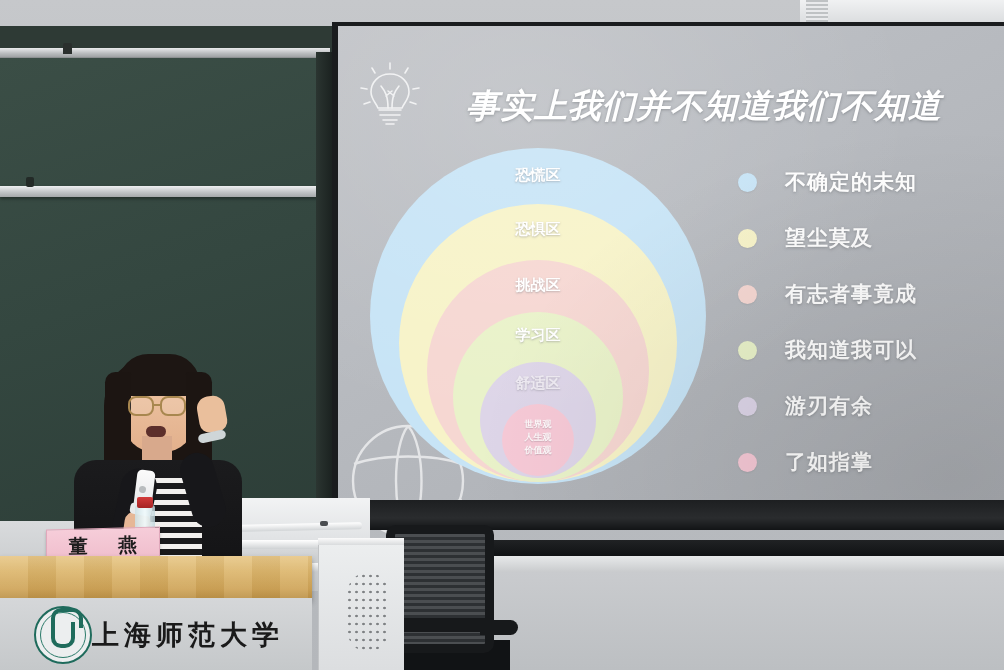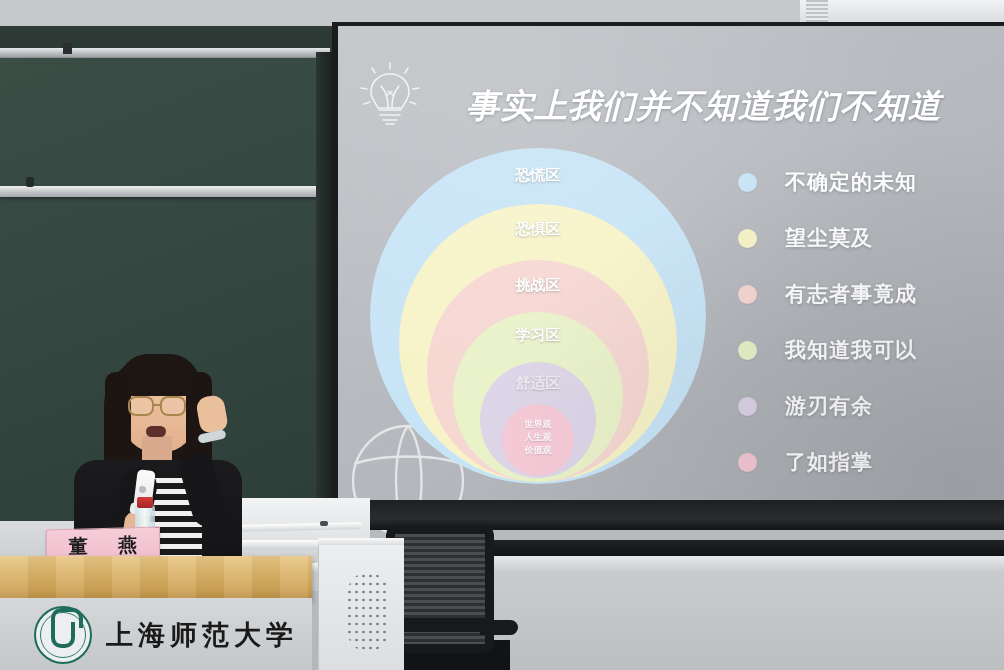--- a/index.html
+++ b/index.html
@@ -117,21 +117,21 @@
   .snu-seal { width:58px; height:58px; border-radius:50%;
         border:2px solid #1f6b5c; background:#eceeef; position:relative;
         flex:0 0 58px; }
   .snu-seal::before { content:""; position:absolute; left:4px; top:4px; right:4px; bottom:4px;
         border:1px solid #2a7a69; border-radius:50%; }
   .snu-mono { position:absolute; left:50%; top:50%; transform:translate(-50%,-50%);
         width:24px; height:26px; border:4px solid #1f6b5c; border-top:none;
         border-radius:0 0 10px 10px; }
   .snu-mono::after { content:""; position:absolute; left:-4px; top:-14px; width:24px; height:16px;
         border:4px solid #1f6b5c; border-bottom:none; border-radius:10px 10px 0 0; }
-  .snu-text { margin-left:14px; }
+  .snu-text { }
   .snu-cn { font-size:27px; color:#1a1a1a; font-weight:bold; letter-spacing:5px;
         font-family:"DejaVu Sans","Liberation Sans",sans-serif; line-height:30px; }
   .snu-en { font-size:16px; color:#1a1a1a; letter-spacing:.3px; line-height:20px;
         font-family:"Liberation Sans",sans-serif; }
 
   
   .namecard { position:absolute; left:46px; top:528px; width:114px; height:36px;
         background:linear-gradient(180deg,#f6cdd9,#efbccb);
         border:1px solid #e0a8bb; display:flex; align-items:center;
         justify-content:center; box-shadow:0 2px 3px rgba(0,0,0,.22);

